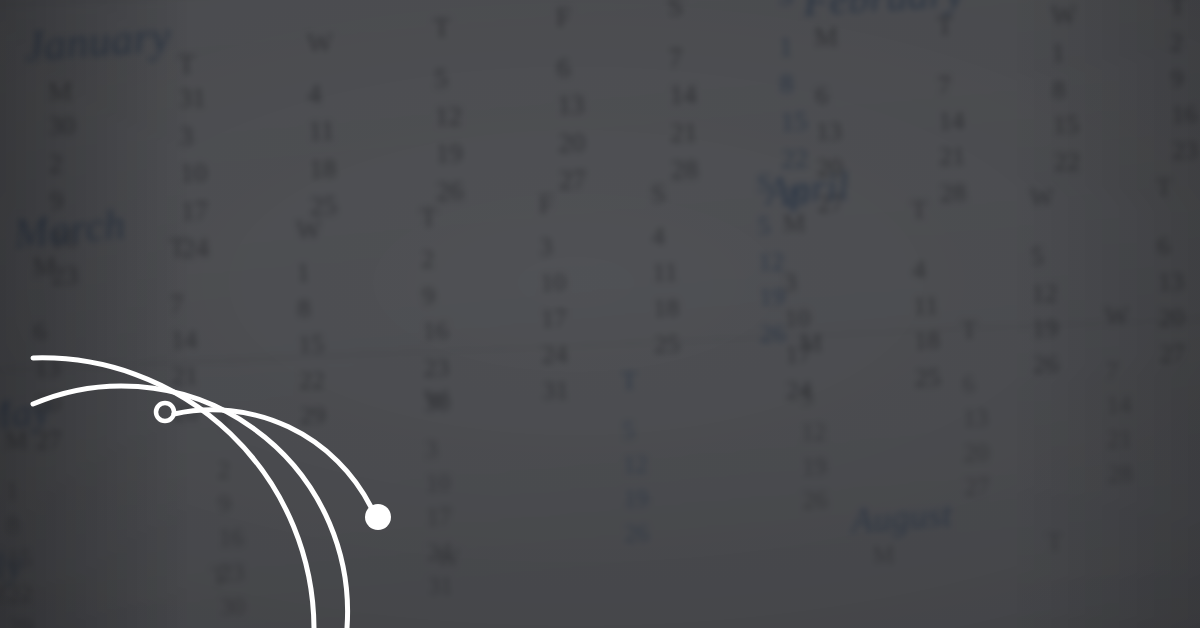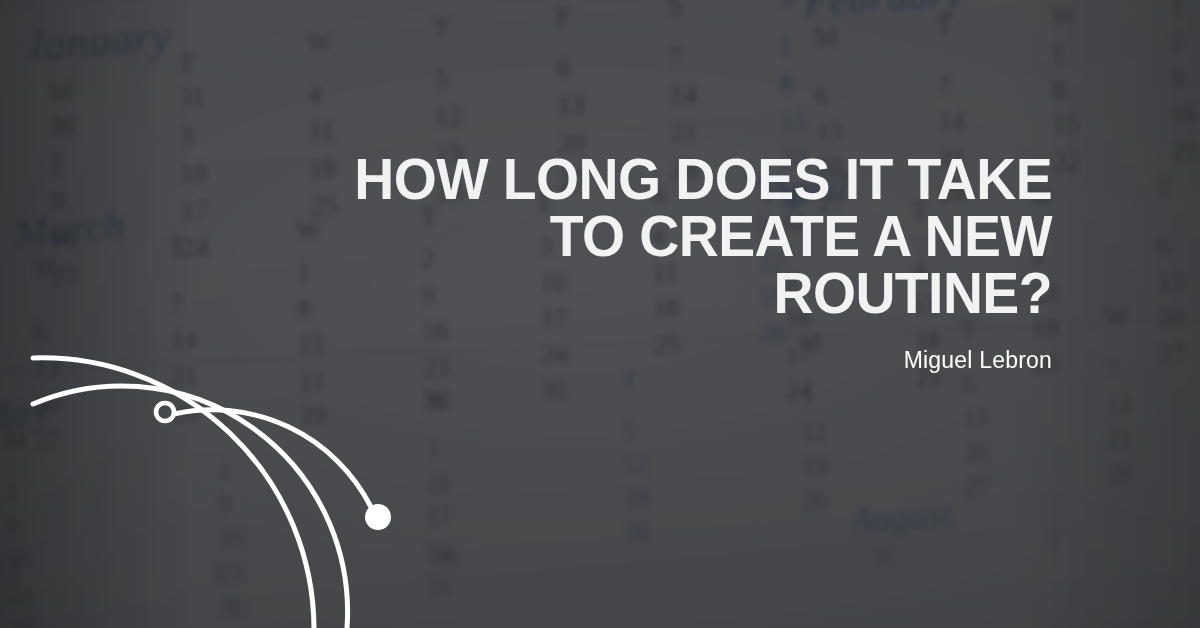--- a/index.html
+++ b/index.html
@@ -311,22 +311,14 @@
 
     <path d="M 33 404 A 226 226 0 0 1 347 628" fill="none" stroke="#ffffff" stroke-width="5" stroke-linecap="round"></path>
 
     <path d="M 174 414 A 178 178 0 0 1 371 507" fill="none" stroke="#ffffff" stroke-width="5" stroke-linecap="round"></path>
 
     <circle cx="165" cy="412" r="9" fill="none" stroke="#ffffff" stroke-width="4.5"></circle>
 
     <circle cx="378" cy="517" r="13" fill="#ffffff"></circle>
   </svg>
 
-  <div class="textwrap">
-    <div class="headline">
-      <div>HOW LONG DOES IT TAKE</div>
-      <div>TO CREATE A NEW</div>
-      <div>ROUTINE?</div>
-    </div>
-    <div class="byline">Miguel Lebron</div>
-  </div>
 
 </div>
 
 </body></html>

